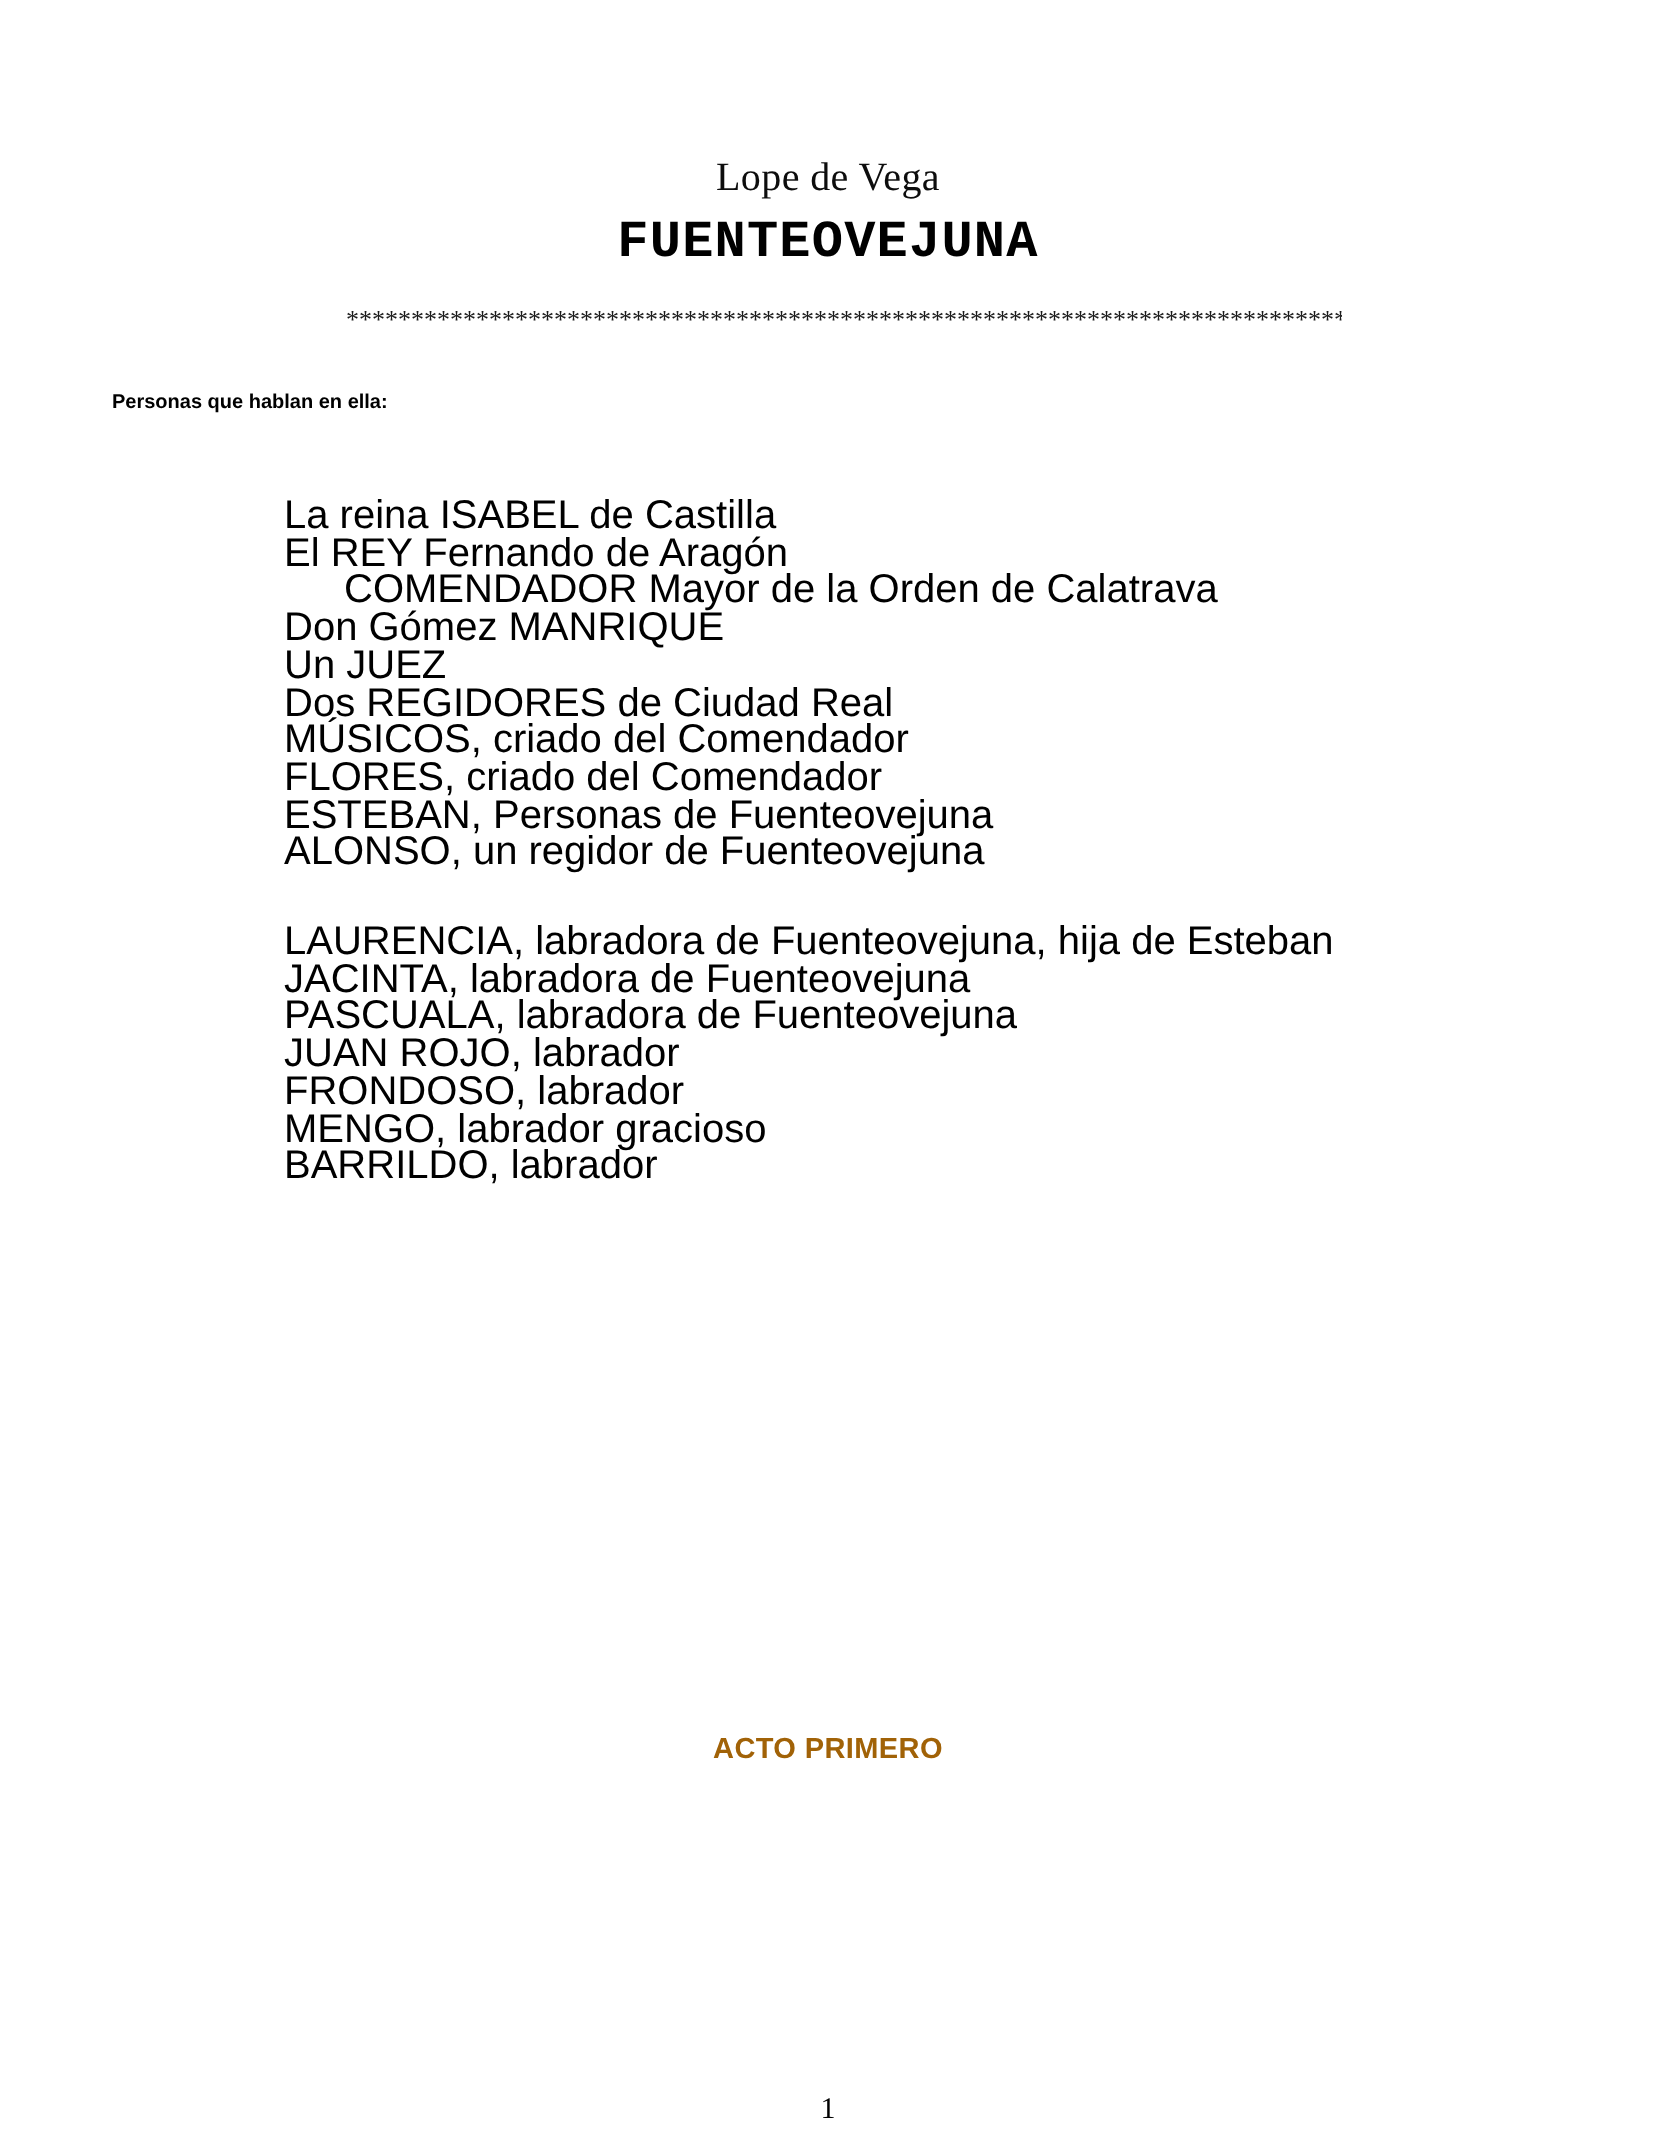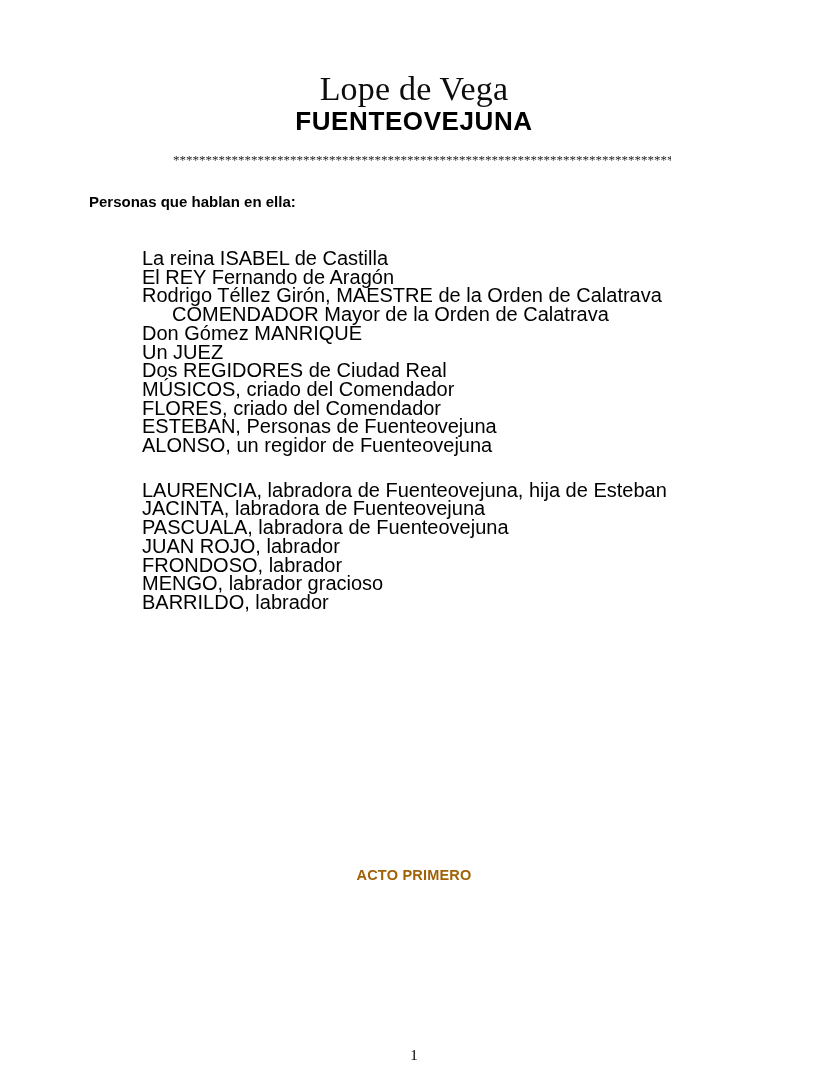--- a/index.html
+++ b/index.html
@@ -25,32 +25,32 @@
 
   
   .title-author {
     position: absolute;
     top: 74px;
     left: 0;
     width: 828px;
     text-align: center;
     font-family: "Liberation Serif", serif;
     font-weight: 400;
-    font-size: 34px;
+    font-size: 20px;
     line-height: 30px;
     letter-spacing: 0.2px;
     color: #0d0d0d;
   }
   .title-work {
     position: absolute;
     top: 106px;
     left: 0;
     width: 828px;
     text-align: center;
-    font-family: Liberation Sans, sans-serif;
+    font-family: Liberation Mono, monospace;
     font-weight: 700;
     font-size: 26px;
     line-height: 30px;
     letter-spacing: 0.6px;
     color: #000000;
   }
 
   
   .divider {
     position: absolute;
@@ -64,24 +64,24 @@
     color: #1a1a1a;
     white-space: nowrap;
     overflow: hidden;
     text-align: left;
   }
 
   
   .persons-heading {
     position: absolute;
     top: 193px;
-    left: 89px;
+    left: 56px;
     font-family: "Liberation Sans", sans-serif;
     font-weight: 700;
-    font-size: 15px;
+    font-size: 10px;
     line-height: 18px;
     color: #000000;
   }
 
   
   .cast {
     position: absolute;
     top: 249px;
     left: 142px;
     width: 620px;
@@ -143,21 +143,20 @@
   <div class="title-work">FUENTEOVEJUNA</div>
 
   <div class="divider">*********************************************************************************</div>
 
   <div class="persons-heading">Personas que hablan en ella:</div>
 
   <div class="cast">
       <div class="cast-block">
         <div class="cast-line">La reina ISABEL de Castilla</div>
         <div class="cast-line">El REY Fernando de Aragón</div>
-        <div class="cast-line">Rodrigo Téllez Girón, MAESTRE de la Orden de Calatrava</div>
         <div class="cast-line indent">COMENDADOR Mayor de la Orden de Calatrava</div>
         <div class="cast-line">Don Gómez MANRIQUE</div>
         <div class="cast-line">Un JUEZ</div>
         <div class="cast-line">Dos REGIDORES de Ciudad Real</div>
         <div class="cast-line">MÚSICOS, criado del Comendador</div>
         <div class="cast-line">FLORES, criado del Comendador</div>
         <div class="cast-line">ESTEBAN, Personas de Fuenteovejuna</div>
         <div class="cast-line">ALONSO, un regidor de Fuenteovejuna</div>
       </div>
       <div class="cast-block">

